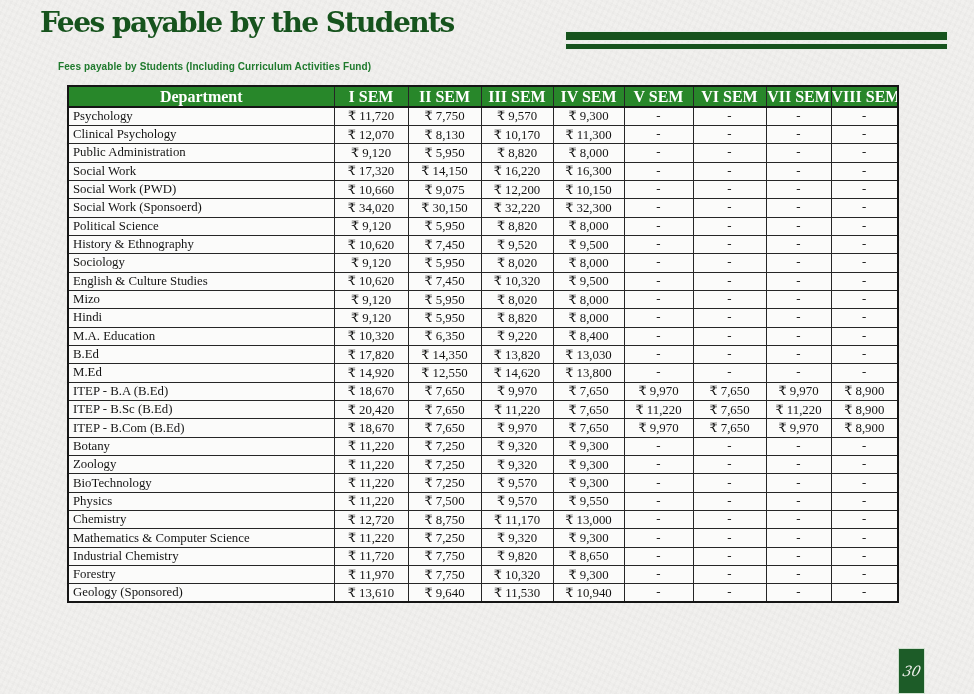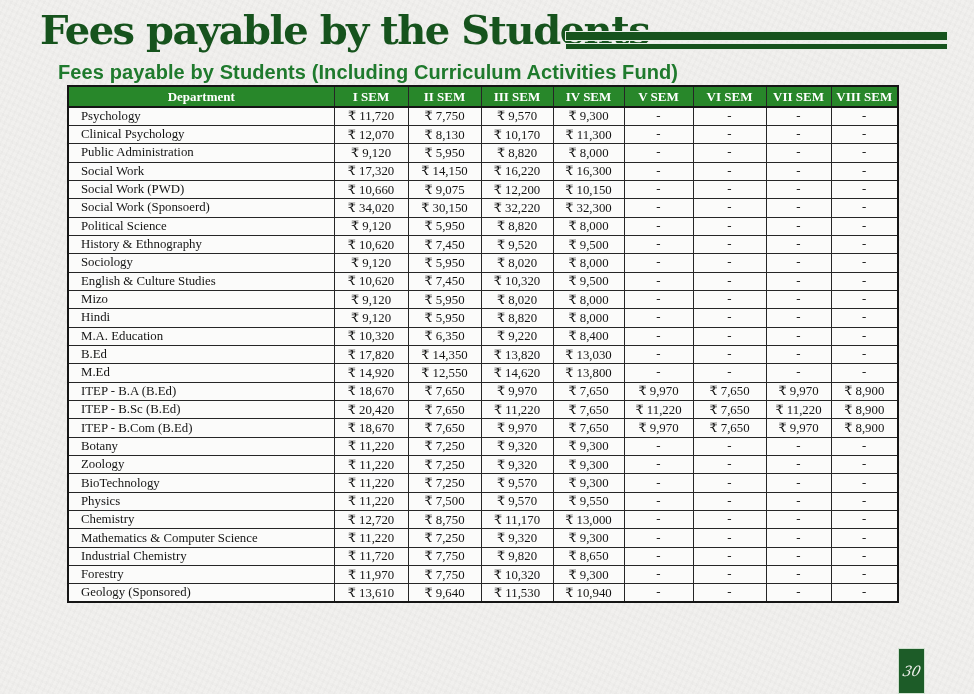--- a/index.html
+++ b/index.html
@@ -14,40 +14,40 @@
     font-family: "Liberation Serif", "DejaVu Serif", serif;
     overflow: hidden;
   }
   .slide { position: absolute; inset: 0; }
 
   .page-title {
     position: absolute;
     left: 40px; top: 6px;
     font-family: "DejaVu Serif", serif;
     font-weight: bold;
-    font-size: 40px;
+    font-size: 28px;
     letter-spacing: -1.5px;
     color: var(--green-dark, #16531d);
     white-space: nowrap;
   }
   .rules {
     position: absolute;
     left: 565px; top: 31px;
     width: 383px;
   }
   .rule { background: var(--green-dark, #16531d); border: 1px solid #e8efe8; }
   .rule.thick { height: 10px; }
   .rule.thin  { height: 7px; margin-top: 2px; }
 
   .subtitle {
     position: absolute;
     left: 58px; top: 61px;
     font-family: "Liberation Sans", sans-serif;
     font-weight: bold;
-    font-size: 20px;
+    font-size: 10px;
     color: var(--green-mid, #1f7a2d);
     letter-spacing: 0.1px;
   }
 
   table.fees {
     position: absolute;
     left: 67px; top: 85px;
     width: 830px;
     border-collapse: collapse;
     table-layout: fixed;
@@ -57,35 +57,35 @@
     border: 1px solid #262626;
     overflow: hidden;
     white-space: nowrap;
   }
   table.fees { border: 2px solid #151515; }
   table.fees thead th {
     background: var(--green-header, #28872a);
     color: #ffffff;
     font-family: "Liberation Serif", serif;
     font-weight: bold;
-    font-size: 13px;
+    font-size: 16px;
     height: 21px;
     text-align: center;
     border-bottom: 2px solid #151515;
   }
   table.fees tbody td {
     height: 18.35px;
     font-size: 12.8px;
     color: #141414;
     text-align: center;
     vertical-align: middle;
   }
   table.fees tbody td.dept {
     text-align: left;
-    padding-left: 12px;
+    padding-left: 4px;
   }
   col.c-dept { width: 266px; }
   col.c1 { width: 74px; } col.c2 { width: 73px; } col.c3 { width: 72px; }
   col.c4 { width: 71px; } col.c5 { width: 69px; } col.c6 { width: 73px; }
   col.c7 { width: 65px; } col.c8 { width: 67px; }
 
   .page-badge {
     position: absolute;
     left: 898px; top: 648px;
     width: 27px; height: 46px;

